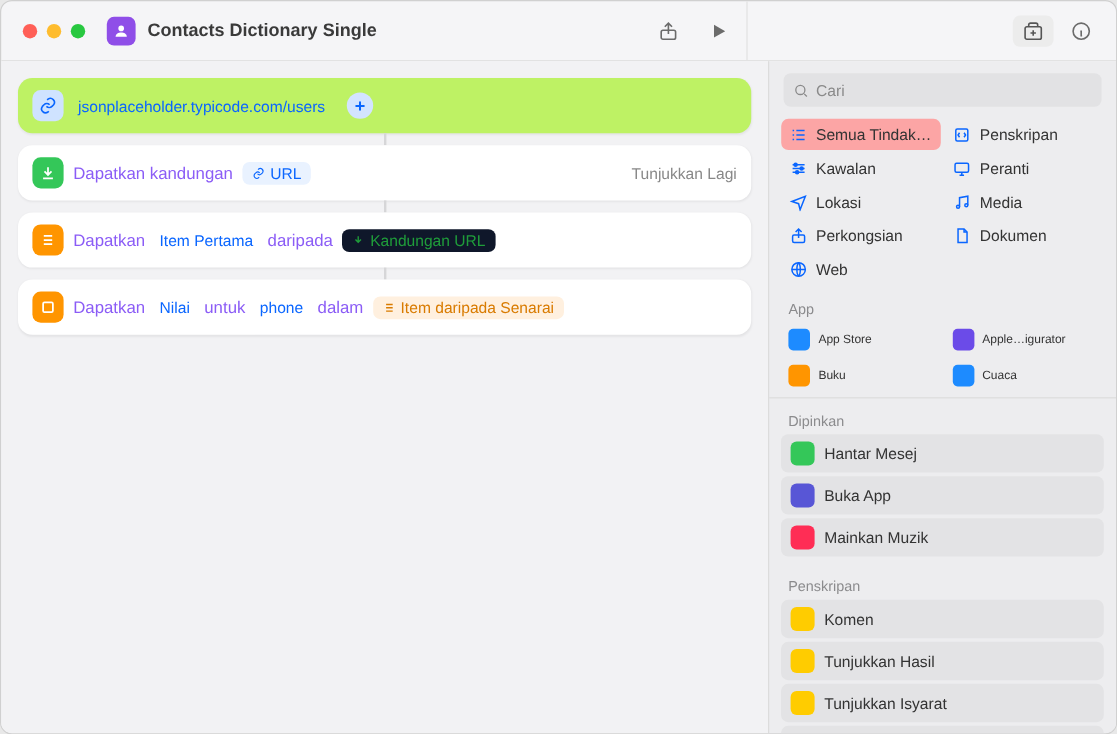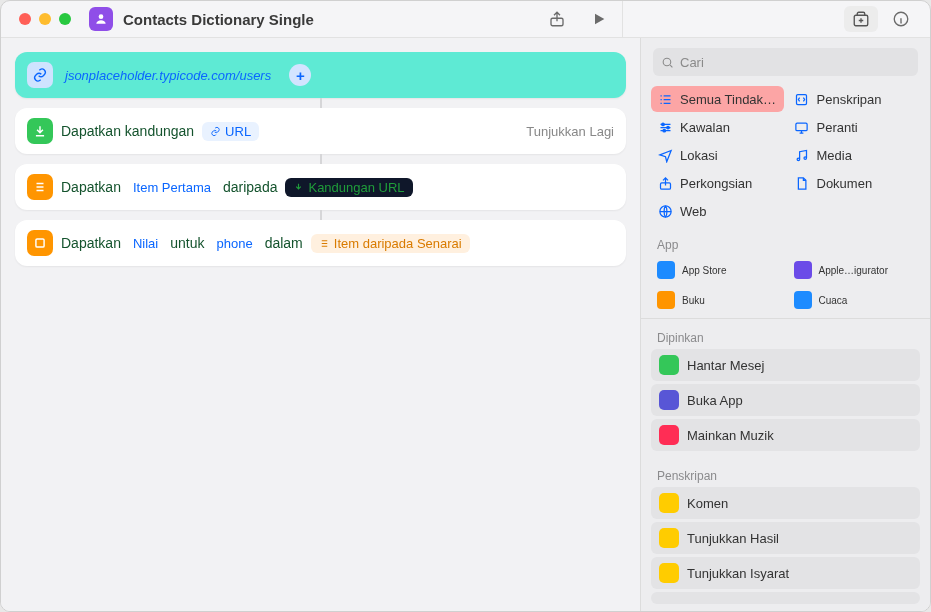--- a/index.html
+++ b/index.html
@@ -14,21 +14,21 @@
   width: 931px;
   height: 612px;
   background: #f5f5f7;
   border-radius: 10px;
   border: 1px solid #d0d0d0;
   display: flex;
   flex-direction: column;
   overflow: hidden;
 }
 .titlebar {
-  height: 37px;
+  height: 50px;
   display: flex;
   align-items: center;
   padding: 0 18px;
   border-bottom: 1px solid #e2e2e2;
 }
 .lights { display: flex; gap: 8px; margin-right: 18px; }
 .light { width: 12px; height: 12px; border-radius: 50%; }
 .light.red { background: #ff5f57; }
 .light.yellow { background: #febc2e; }
 .light.green { background: #28c840; }
@@ -62,30 +62,30 @@
   align-items: center;
   gap: 8px;
   min-height: 46px;
   font-size: 14px;
 }
 .card .cicon {
   width: 26px; height: 26px; border-radius: 7px;
   display:flex; align-items:center; justify-content:center;
   flex-shrink:0;
 }
-.card.url { background:#5eead4;font-style:italic; }
+.card.url { background:#bef264; }
 .card.url .cicon { background:#cfe3ff; }
 .card .token {
   background:#e9f2ff; color:#0a66ff; border-radius:6px; padding:2px 8px;
   display:inline-flex; align-items:center; gap:4px; font-size:13px;
 }
 .card .token.var {
   background:transparent; color:#0a66ff; font-weight:500; padding:2px 4px;
 }
-.card .plain { color:#14532d; font-weight:500;text-align:center; }
+.card .plain { color:#8b5cf6; font-weight:500;text-align:center; }
 .card .faint { color:#888; margin-left:auto; font-size:13px; }
 .connector { width:2px; height:10px; background:#d6d6d8; align-self:center; }
 
 .addcircle {
   width:22px; height:22px; border-radius:50%; background:#d3e4ff;
   display:flex; align-items:center; justify-content:center; color:#0a66ff;
   font-weight:700; font-size:15px; margin-left:6px;
 }
 
 .cicon.green { background:#34c759; }

